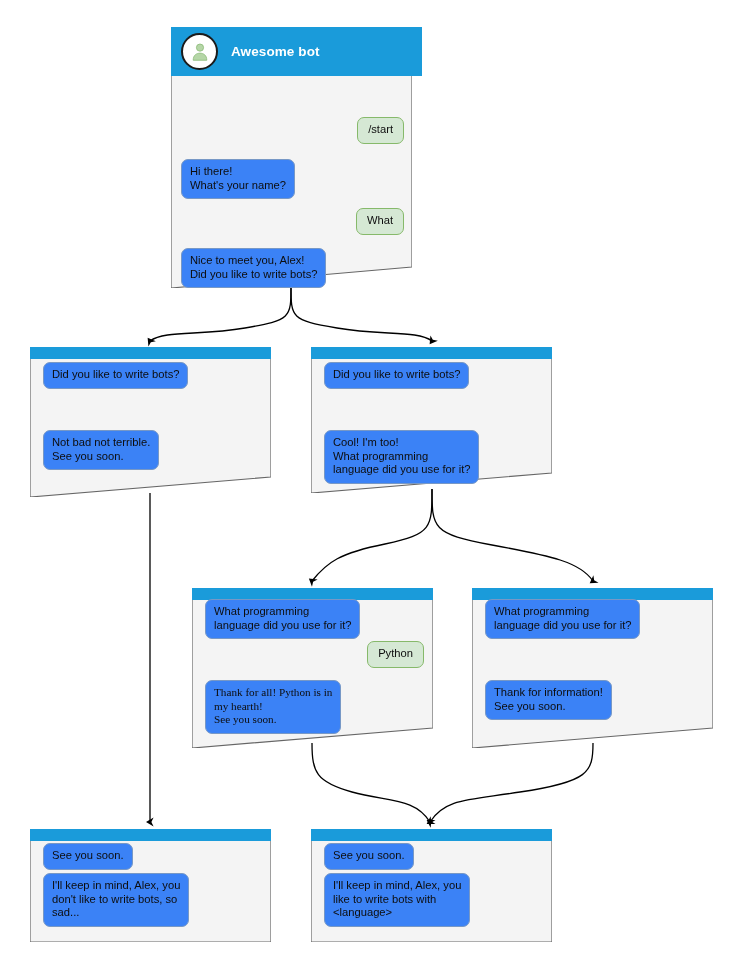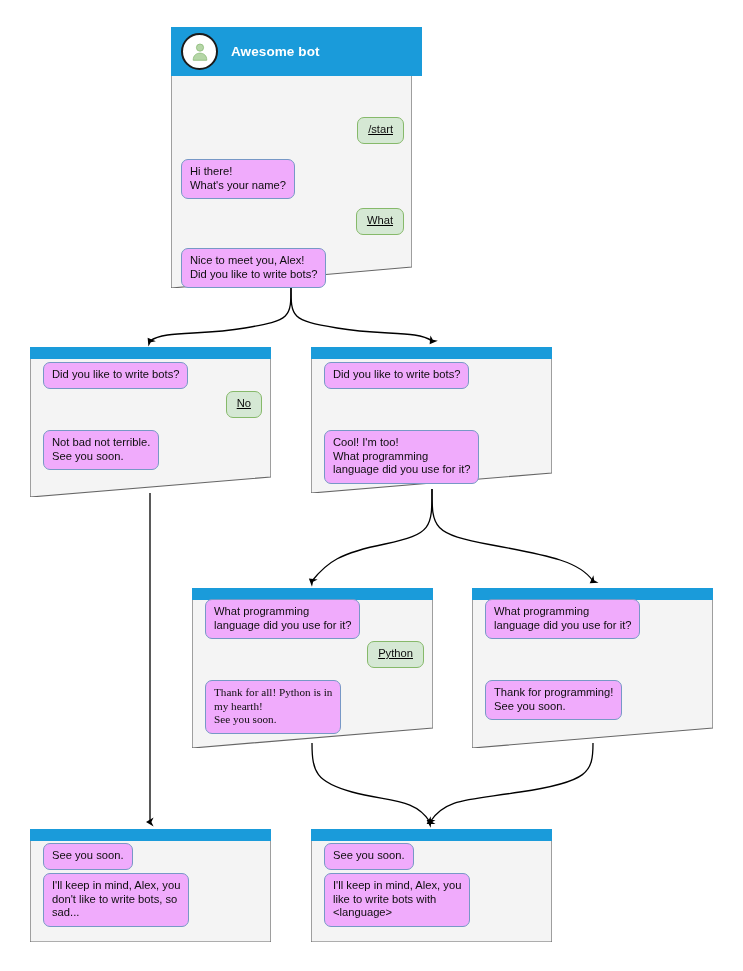--- a/index.html
+++ b/index.html
@@ -76,34 +76,34 @@
     font-size: 13.5px;
     font-weight: bold;
     margin-left: 13px;
     letter-spacing: 0.1px;
   }
   .msg-row {
     position: absolute;
     display: flex;
   }
   .msg-row.left { justify-content: flex-start; }
-  .msg-row.right { justify-content: flex-end; text-decoration: underline; }
+  .msg-row.right { justify-content: flex-end; }
   .bubble {
     border-radius: 7px;
     padding: 5px 8px 6px 8px;
     font-size: 11.2px;
     line-height: 13.6px;
     color: #0d0d0d;
     white-space: pre-line;
     box-sizing: border-box;
     border-width: 1px;
     border-style: solid;
   }
   .bubble.bot {
-    background: #f0abfc;
+    background: #3b82f6;
     border-color: #7798C6;
   }
   .bubble.user {
     background: #D5E8D4;
     border-color: #86B96A;
     padding: 5px 10px 6px 10px;
   }
 </style>
 </head>
 <body>
@@ -165,23 +165,20 @@
 
   <div class="node" style="left:30px; top:347px; width:241px; height:150px;">
     <svg class="node-shape" viewBox="0 0 241 150" preserveAspectRatio="none">
       <polygon points="0,0 241,0 241,130 0,150" fill="#F4F4F4" stroke="#666666" stroke-width="1.2"></polygon>
     </svg>
     <div class="node-content">
       <div class="node-header"></div>
       <div class="msg-row left" style="left:13px; right:8px; top:15px;">
         <div class="bubble bot">Did you like to write bots?</div>
       </div>
-      <div class="msg-row right" style="left:8px; right:9px; top:44px;">
-        <div class="bubble user">No</div>
-      </div>
       <div class="msg-row left" style="left:13px; right:8px; top:83px;">
         <div class="bubble bot">Not bad not terrible.
 See you soon.</div>
       </div>
     </div>
   </div>
 
   <div class="node" style="left:311px; top:347px; width:241px; height:146px;">
     <svg class="node-shape" viewBox="0 0 241 146" preserveAspectRatio="none">
       <polygon points="0,0 241,0 241,126 0,146" fill="#F4F4F4" stroke="#666666" stroke-width="1.2"></polygon>
@@ -224,21 +221,21 @@
     <svg class="node-shape" viewBox="0 0 241 160" preserveAspectRatio="none">
       <polygon points="0,0 241,0 241,140 0,160" fill="#F4F4F4" stroke="#666666" stroke-width="1.2"></polygon>
     </svg>
     <div class="node-content">
       <div class="node-header"></div>
       <div class="msg-row left" style="left:13px; right:8px; top:11px;">
         <div class="bubble bot">What programming
 language did you use for it?</div>
       </div>
       <div class="msg-row left" style="left:13px; right:8px; top:92px;">
-        <div class="bubble bot">Thank for programming!
+        <div class="bubble bot">Thank for information!
 See you soon.</div>
       </div>
     </div>
   </div>
 
   <div class="node" style="left:30px; top:829px; width:241px; height:113px;">
     <svg class="node-shape" viewBox="0 0 241 113" preserveAspectRatio="none">
       <polygon points="0,0 241,0 241,113 0,113" fill="#F4F4F4" stroke="#666666" stroke-width="1.2"></polygon>
     </svg>
     <div class="node-content">

